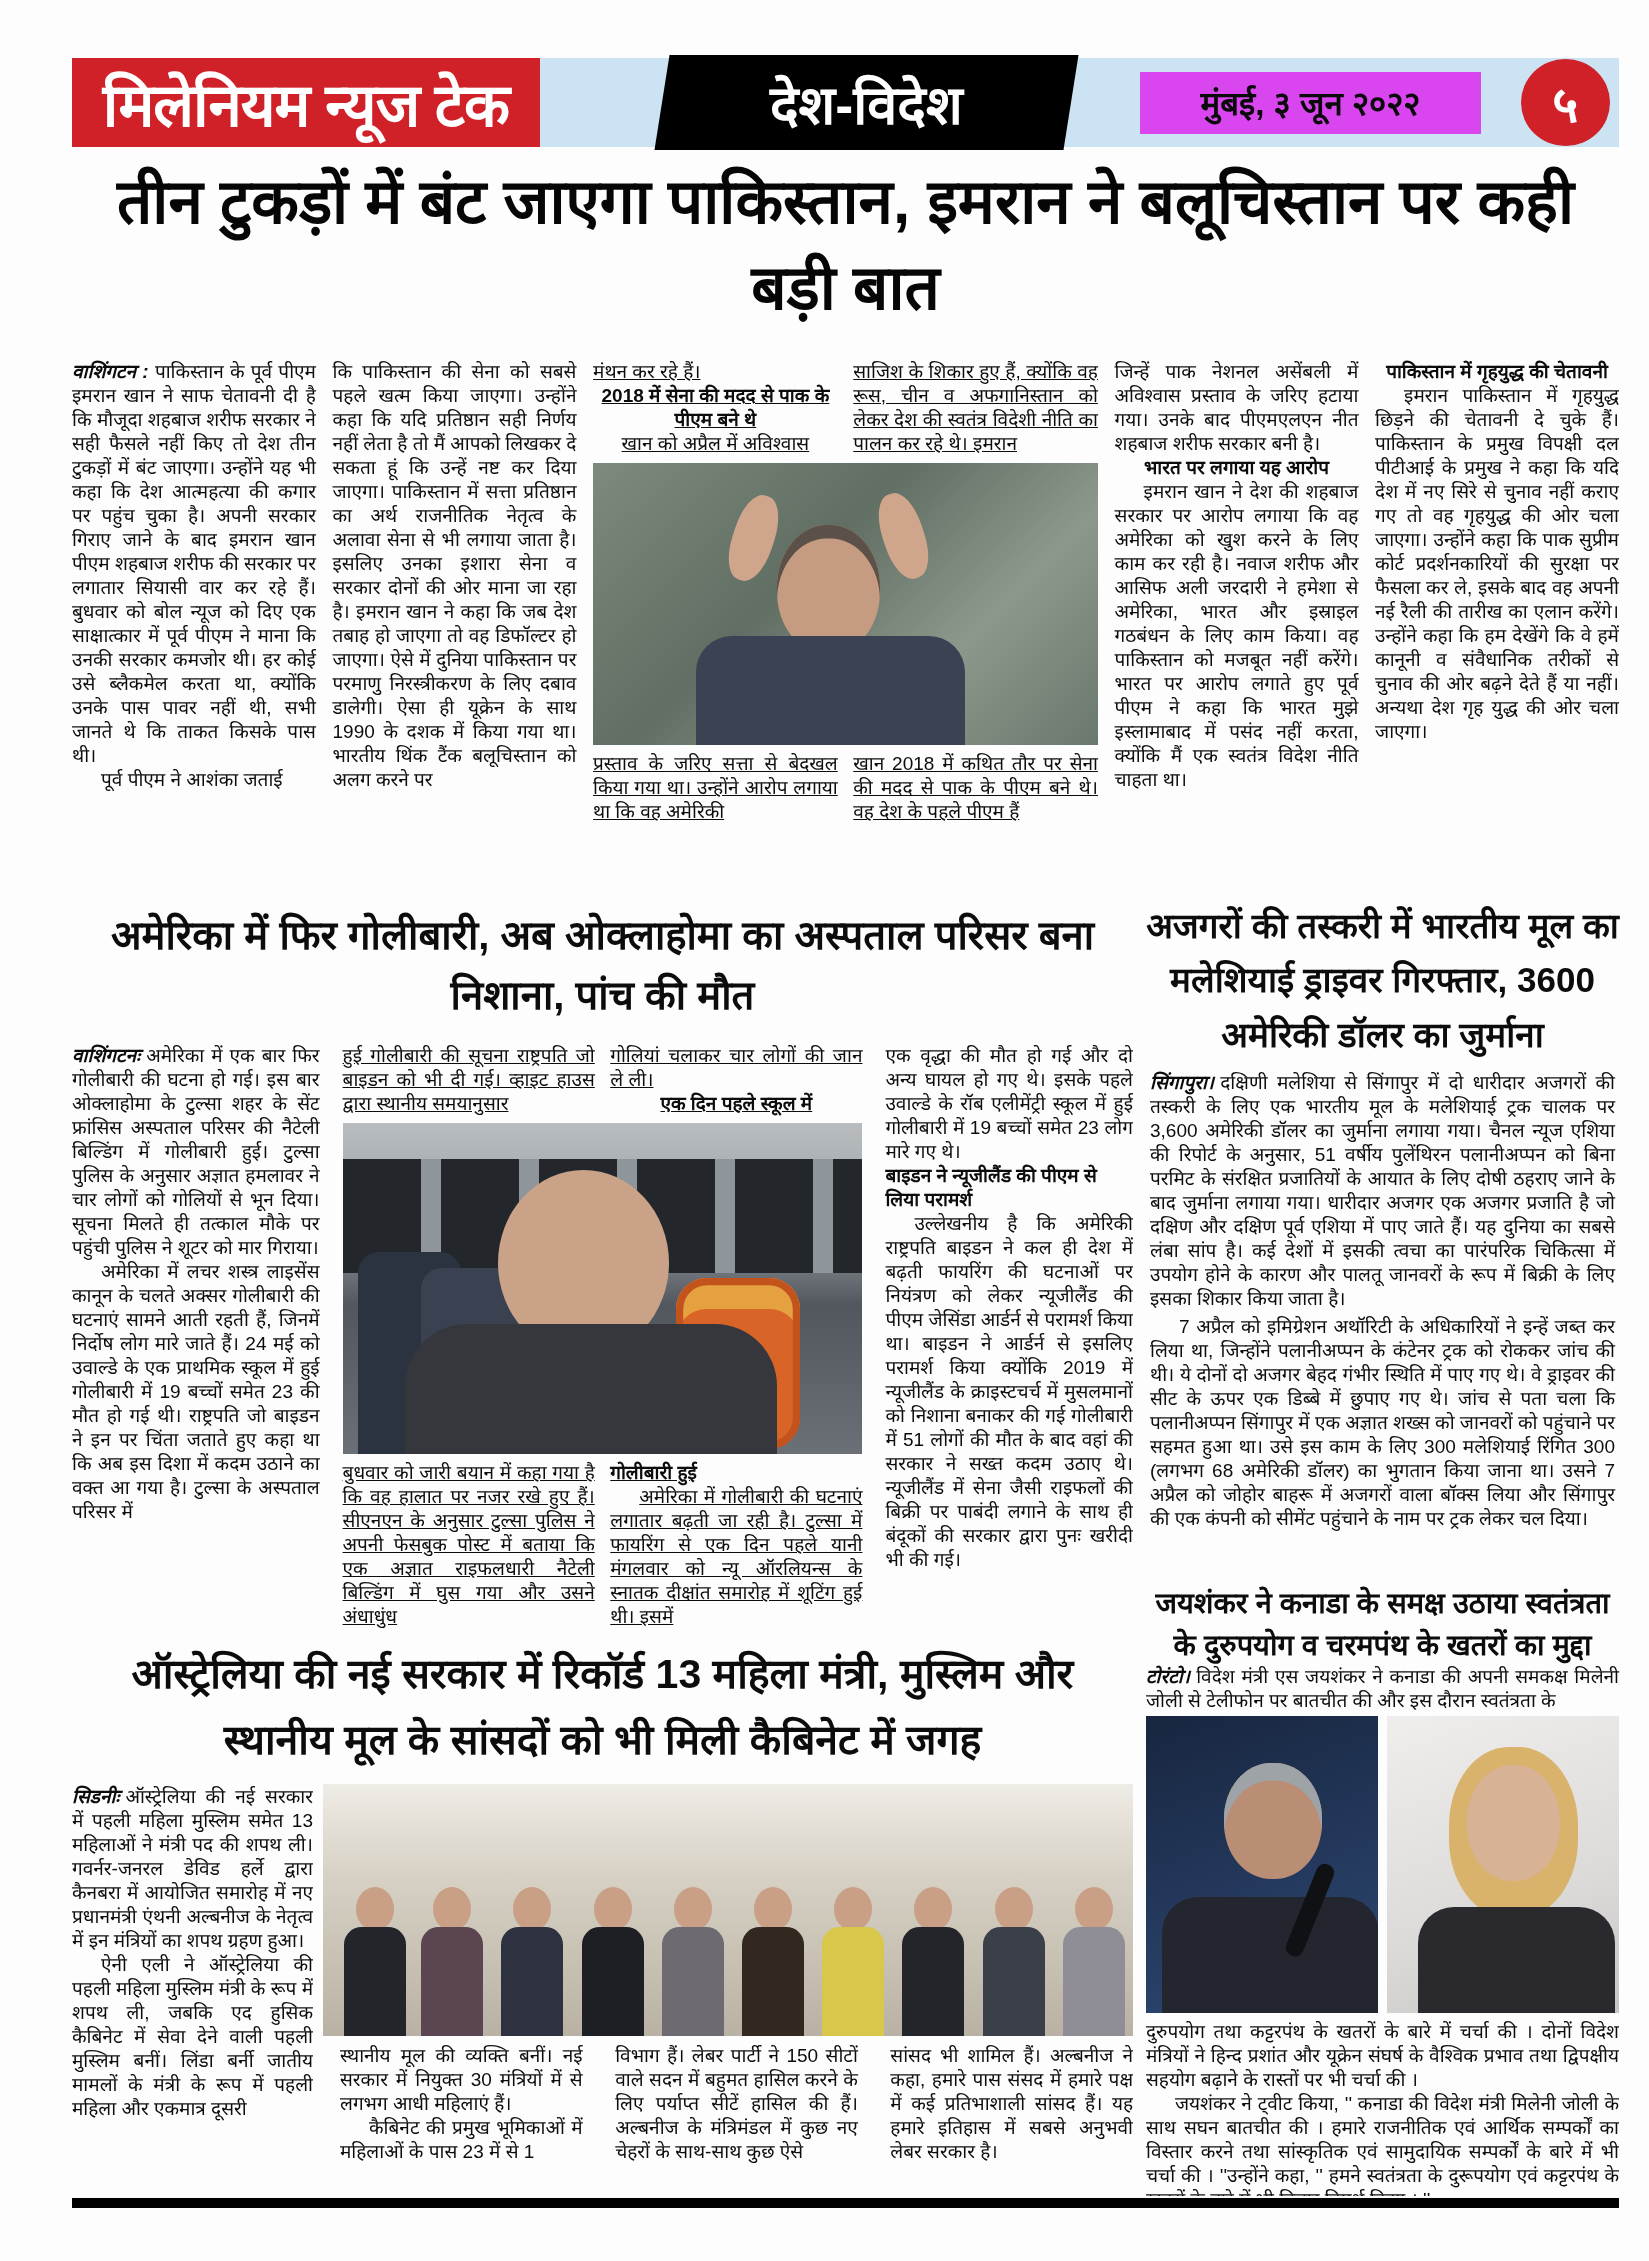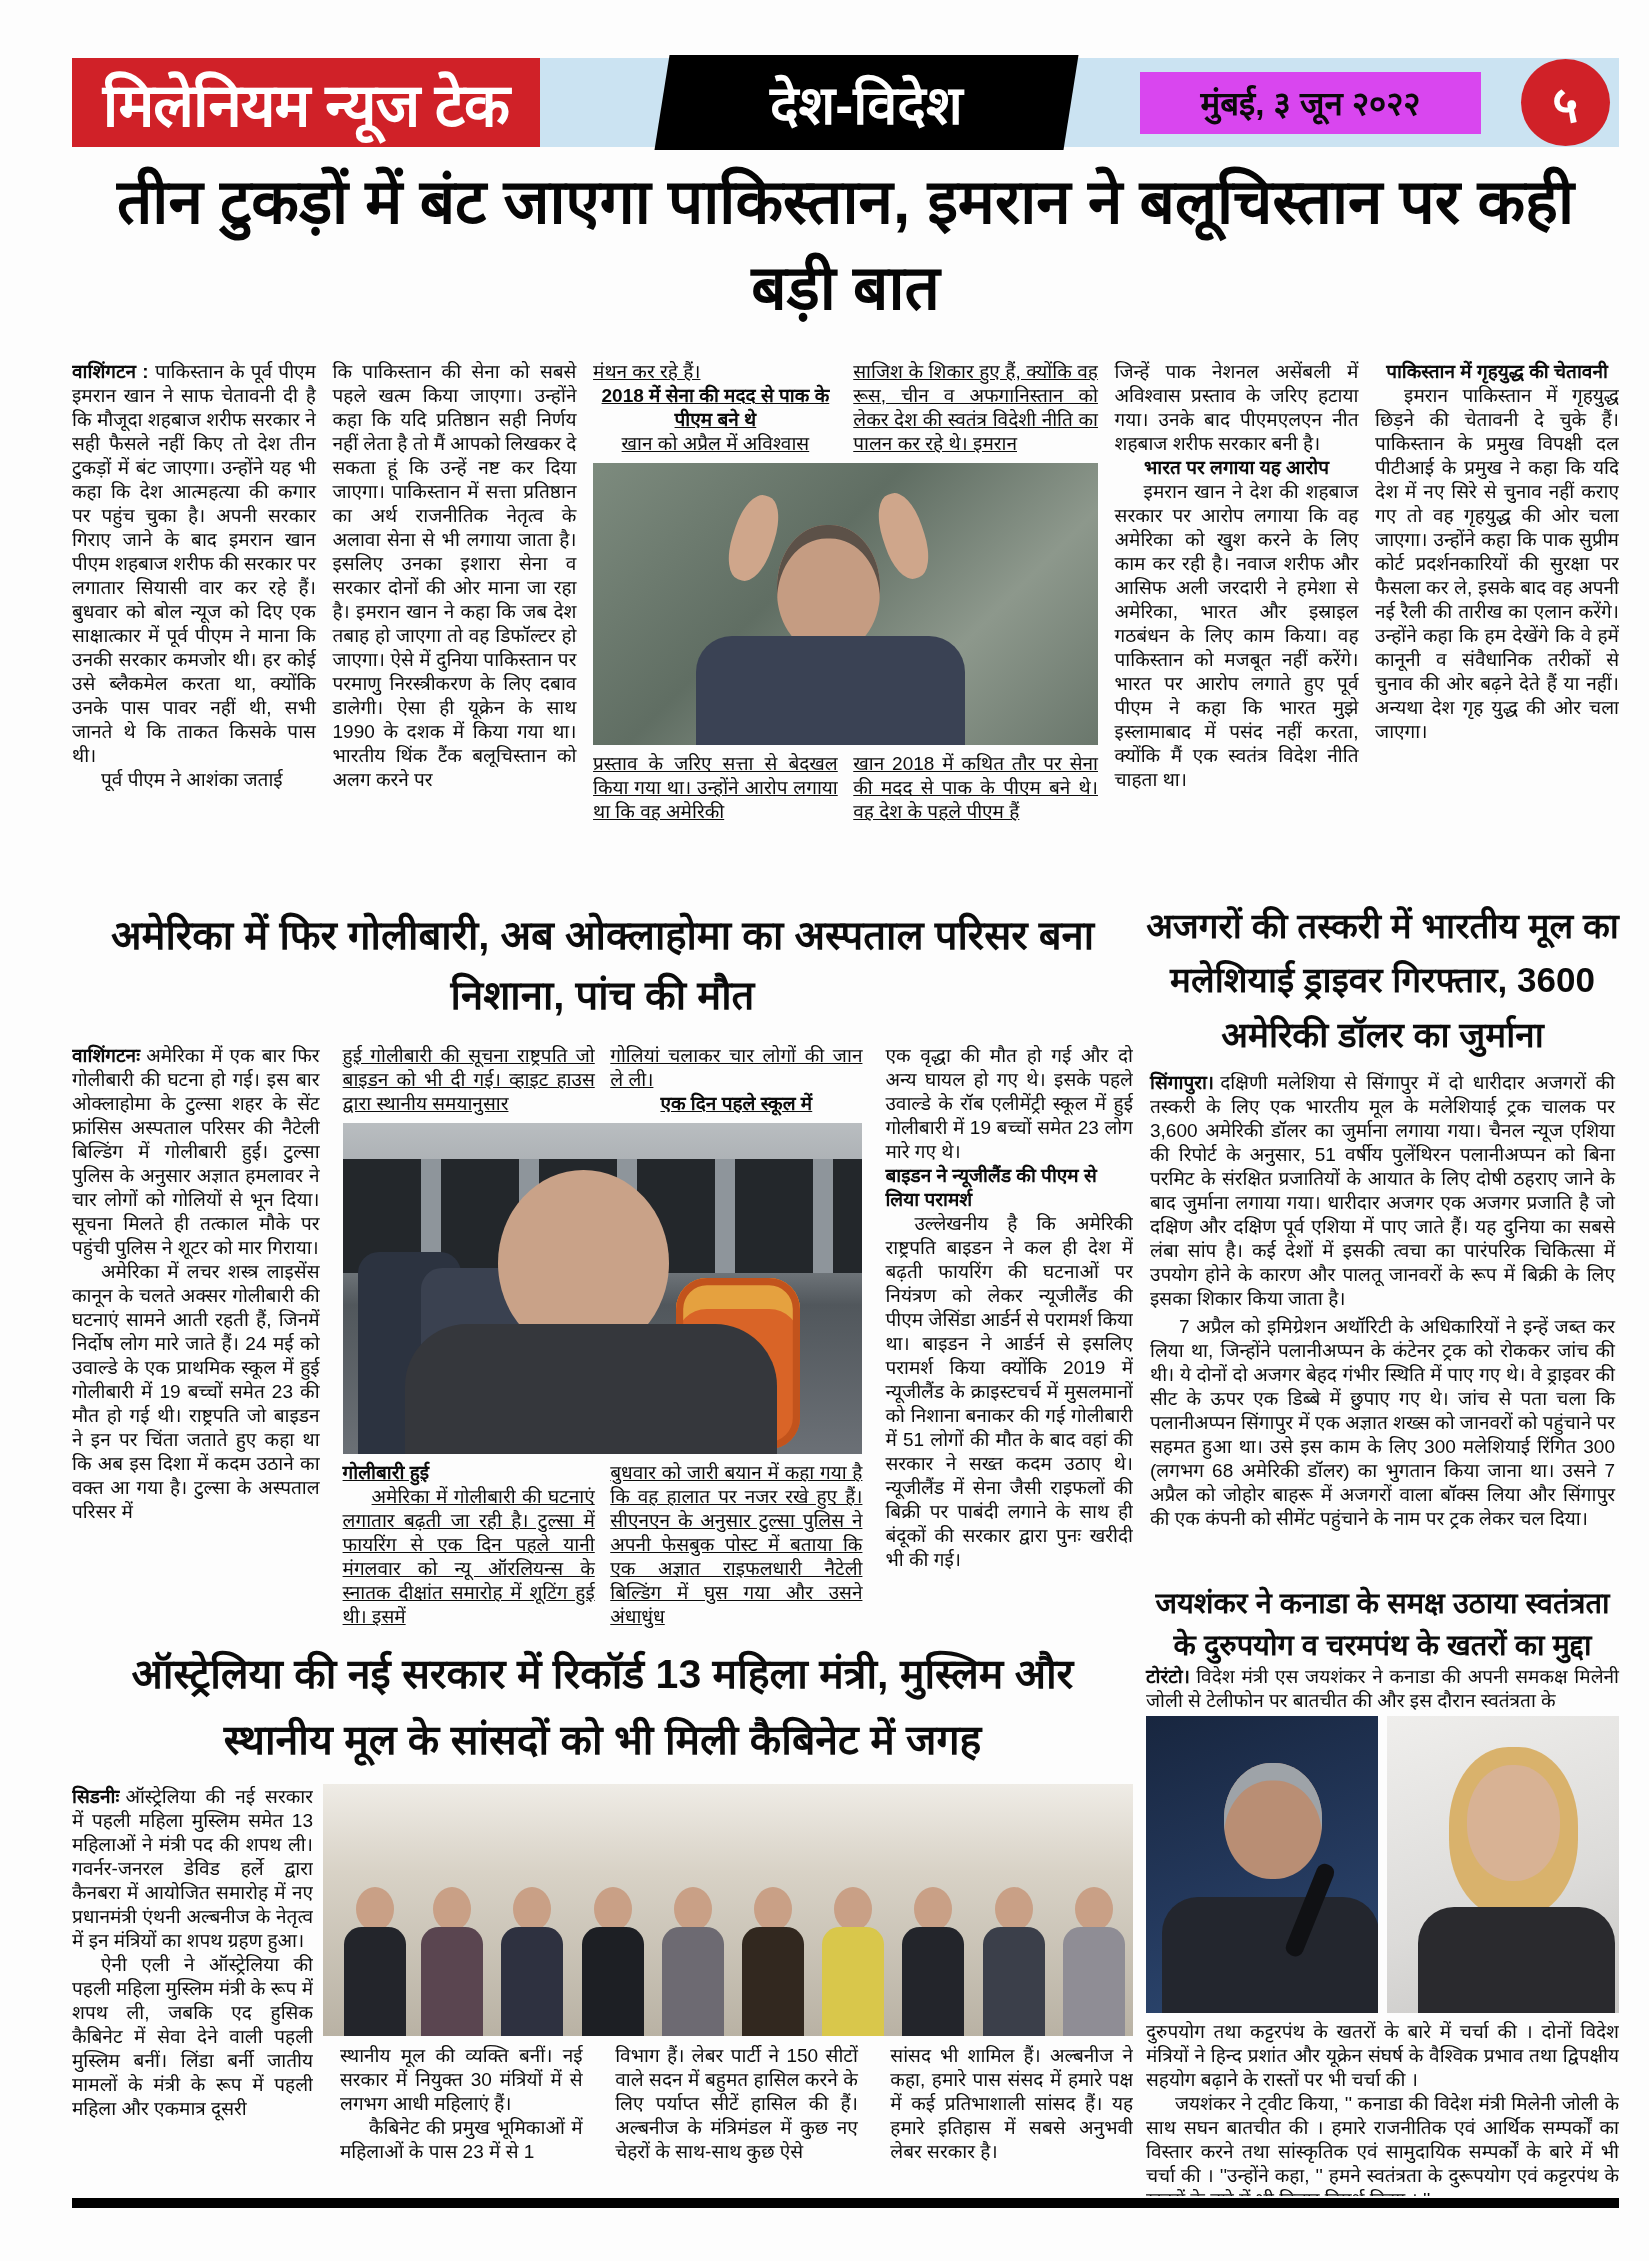--- a/index.html
+++ b/index.html
@@ -22,21 +22,21 @@
   .h3{position:absolute;left:1146px;top:899px;width:473px;text-align:center;font-size:35px;line-height:1.55;font-weight:700;}
   .h4{position:absolute;left:1146px;top:1582px;width:473px;text-align:center;font-size:29px;line-height:1.45;font-weight:700;}
   .h5{position:absolute;left:72px;top:1641px;width:1061px;text-align:center;font-size:41px;line-height:1.62;font-weight:700;}
   
   .cols{display:flex;gap:16.6px;}
   .art1{position:absolute;left:72px;top:360px;width:1547px;height:535px;overflow:hidden;}
   .art2{position:absolute;left:72px;top:1044px;width:1061px;height:595px;overflow:hidden;}
   .col{flex:1;font-size:19px;line-height:24px;text-align:justify;}
   .col p{margin:0;text-indent:29px;}
   .col p.noind{text-indent:0;}
-  .lead{font-weight:700;margin-right:6.2px;}
+  .lead{font-weight:700;margin-right:6.2px;font-style:italic;}
   .subhead{font-weight:700;text-align:center;text-indent:0 !important;}
   .twocol{display:flex;gap:15.5px;}
   .twocol > div{flex:1;text-decoration:underline;}
   
   .photo{position:relative;overflow:hidden;}
   .ph-imran{height:282px;margin:7.2px 0;background:linear-gradient(135deg,#7d8b7e 0%,#606e63 40%,#8d988c 70%,#6a776c 100%);}
   .ph-imran .head{position:absolute;left:184px;top:62px;width:103px;height:129px;border-radius:48%;background:#c59c82;box-shadow:inset 0 13.5px 0 #5c5148;}
   .ph-imran .hand{position:absolute;width:41px;height:88px;border-radius:45%;background:#cfa librar;}
   .ph-imran .hand{background:#cfa68b;}
   .ph-imran .hl{left:140px;top:31px;transform:rotate(18deg);}
@@ -164,25 +164,25 @@
       <div class="photo ph-tulsa">
         <div class="windows"></div>
         <div class="cop"></div>
         <div class="cop cop2"></div>
         <div class="bag"></div>
         <div class="bhead"></div>
         <div class="btorso"></div>
       </div>
       <div class="twocol">
         <div>
+          <p class="noind">बुधवार को जारी बयान में कहा गया है कि वह हालात पर नजर रखे हुए हैं। सीएनएन के अनुसार टुल्सा पुलिस ने अपनी फेसबुक पोस्ट में बताया कि एक अज्ञात राइफलधारी नैटेली बिल्डिंग में घुस गया और उसने अंधाधुंध</p>
+        </div>
+        <div>
           <p class="subhead" style="text-align:left">गोलीबारी हुई</p>
           <p>अमेरिका में गोलीबारी की घटनाएं लगातार बढ़ती जा रही है। टुल्सा में फायरिंग से एक दिन पहले यानी मंगलवार को न्यू ऑरलियन्स के स्नातक दीक्षांत समारोह में शूटिंग हुई थी। इसमें</p>
-        </div>
-        <div>
-          <p class="noind">बुधवार को जारी बयान में कहा गया है कि वह हालात पर नजर रखे हुए हैं। सीएनएन के अनुसार टुल्सा पुलिस ने अपनी फेसबुक पोस्ट में बताया कि एक अज्ञात राइफलधारी नैटेली बिल्डिंग में घुस गया और उसने अंधाधुंध</p>
         </div>
       </div>
     </div>
     <div class="col">
       <p class="noind">एक वृद्धा की मौत हो गई और दो अन्य घायल हो गए थे। इसके पहले उवाल्डे के रॉब एलीमेंट्री स्कूल में हुई गोलीबारी में 19 बच्चों समेत 23 लोग मारे गए थे।</p>
       <p class="subhead" style="text-align:left">बाइडन ने न्यूजीलैंड की पीएम से लिया परामर्श</p>
       <p>उल्लेखनीय है कि अमेरिकी राष्ट्रपति बाइडन ने कल ही देश में बढ़ती फायरिंग की घटनाओं पर नियंत्रण को लेकर न्यूजीलैंड की पीएम जेसिंडा आर्डर्न से परामर्श किया था। बाइडन ने आर्डर्न से इसलिए परामर्श किया क्योंकि 2019 में न्यूजीलैंड के क्राइस्टचर्च में मुसलमानों को निशाना बनाकर की गई गोलीबारी में 51 लोगों की मौत के बाद वहां की सरकार ने सख्त कदम उठाए थे। न्यूजीलैंड में सेना जैसी राइफलों की बिक्री पर पाबंदी लगाने के साथ ही बंदूकों की सरकार द्वारा पुनः खरीदी भी की गई।</p>
     </div>
   </div>
 

